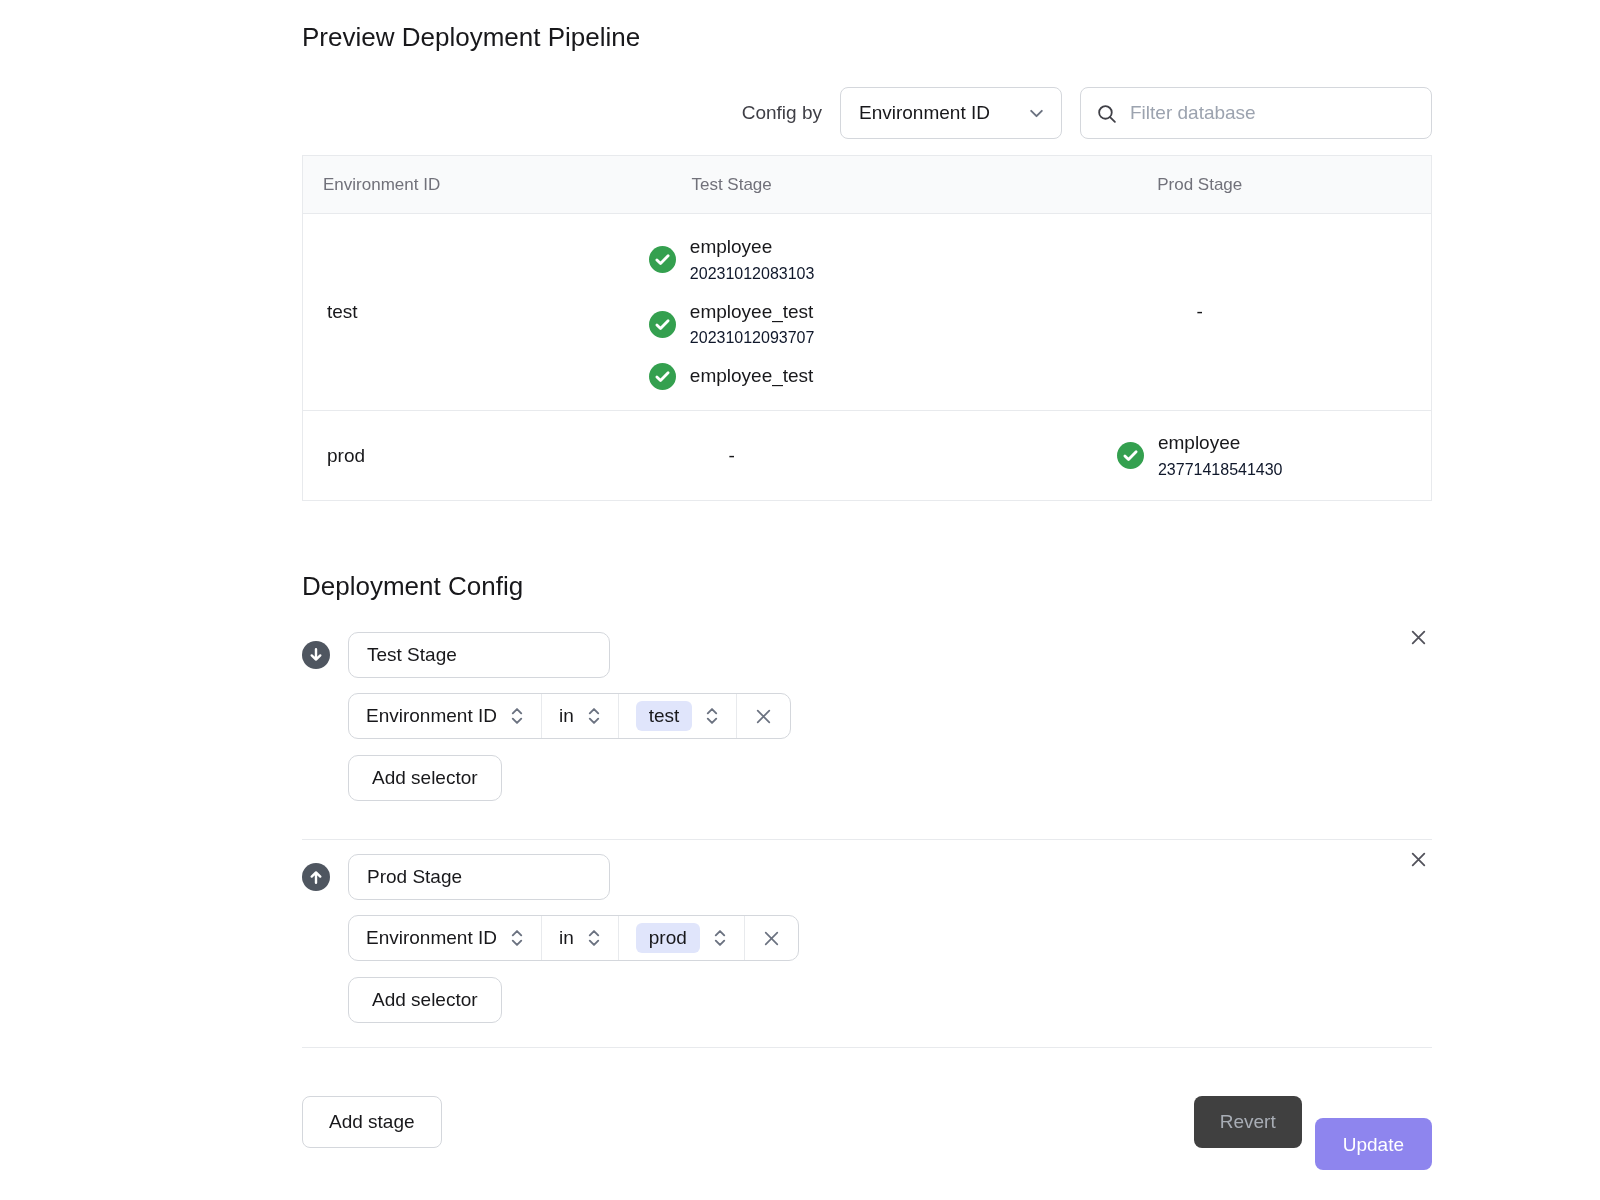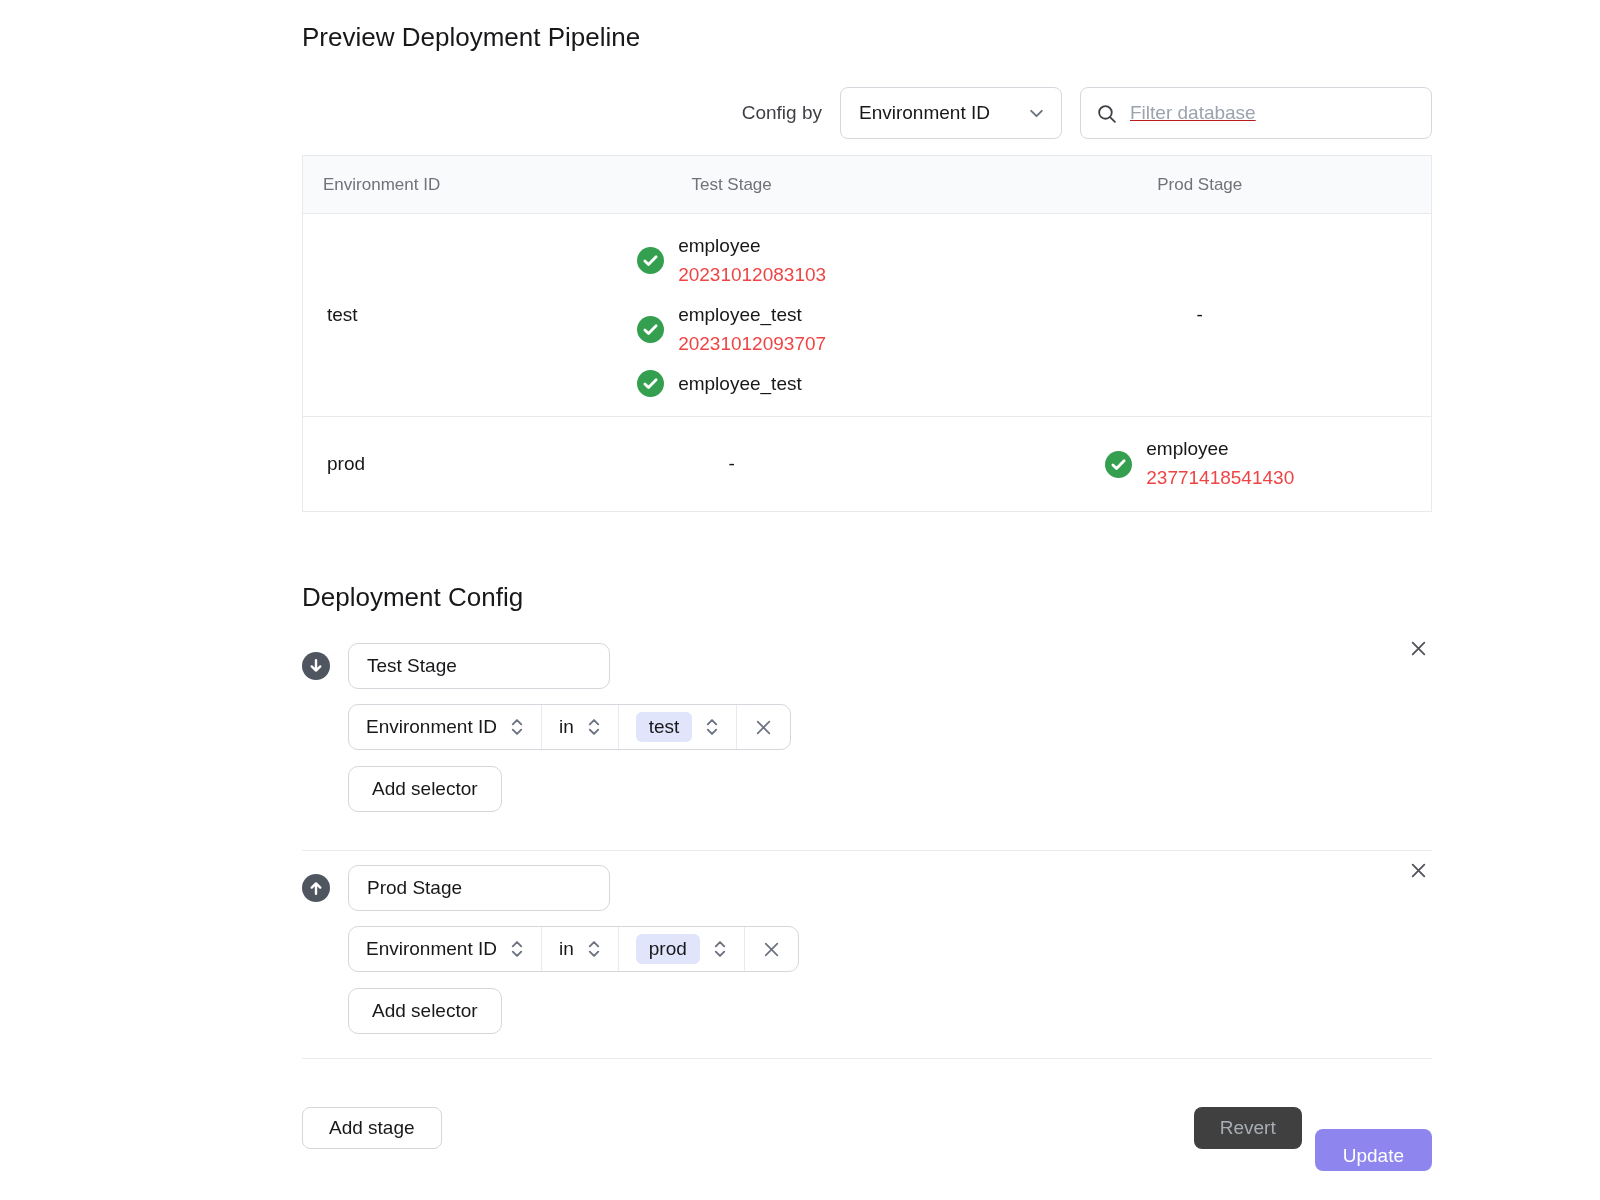--- a/index.html
+++ b/index.html
@@ -21,21 +21,21 @@
     width: 222px; height: 52px; border: 1px solid #d4d7dc; border-radius: 8px;
     display: flex; align-items: center; justify-content: space-between;
     padding: 0 16px 0 18px; font-size: 19px; cursor: pointer; background: #fff;
   }
   .search {
     width: 352px; height: 52px; border: 1px solid #d4d7dc; border-radius: 8px;
     display: flex; align-items: center; gap: 11px; padding: 0 15px; background: #fff;
   }
   .search input {
     border: none; outline: none; flex: 1; font-size: 19px;
-    font-family: inherit; color: #b91c1c; background: transparent; text-decoration: underline;
+    font-family: inherit; color: #0c4a6e; background: transparent;
   }
   .search input::placeholder { color: #9ca3af; }
 
   
   .table { margin-top: 16px; border: 1px solid #e8eaed; }
   .thead, .trow { display: grid; grid-template-columns: 17% 42% 41%; }
   .thead {
     background: #f9fafb; height: 58px; align-items: center;
     font-size: 17px; color: #71717a; font-weight: 500;
     border-bottom: 1px solid #e8eaed;
@@ -44,21 +44,21 @@
   .th.left { text-align: left; padding-left: 20px; }
   .trow + .trow { border-top: 1px solid #e8eaed; }
   .td { display: flex; align-items: center; justify-content: center; font-size: 19px; }
   .td.env { justify-content: flex-start; padding-left: 24px; }
   .row-test { min-height: 196px; }
   .row-prod { min-height: 86px; }
   .items { display: flex; flex-direction: column; align-items: flex-start; gap: 11px; padding: 18px 0; }
   .item { display: flex; align-items: center; gap: 14px; }
   .item svg { flex: none; }
   .db-name { font-size: 19px; color: #18181b; line-height: 1.52; }
-  .db-version { font-size: 19px; color: #ef4444; line-height: 1.52; }
+  .db-version { font-size: 16px; color: #0f172a; line-height: 1.52; }
   .db-version:empty { display: none; }
   .dash { color: #18181b; }
 
   
   h2.config-title { font-size: 26px; font-weight: 400; margin: 70px 0 0 0; color: #18181b; }
   .stage { margin-top: 30px; }
   .stage-head { display: flex; align-items: center; gap: 18px; }
   .dir-circle { width: 28px; height: 28px; flex: none; display: flex; }
   .stage-name-input {
     width: 262px; height: 46px; border: 1px solid #d4d7dc; border-radius: 10px;
@@ -80,21 +80,21 @@
     display: block; margin: 16px 0 0 46px; height: 46px; padding: 0 23px;
     border: 1px solid #d4d7dc; border-radius: 10px; background: #fff;
     font-size: 19px; font-family: inherit; color: #18181b; cursor: pointer;
   }
   hr.divider { border: none; border-top: 1px solid #e8eaed; margin: 38px 0 0 0; }
   .stage + hr.divider + .stage { margin-top: 14px; }
   hr.divider2 { border: none; border-top: 1px solid #e8eaed; margin: 24px 0 0 0; }
 
   
   .footer { display: flex; align-items: center; margin-top: 26px; }
-  .btn { height: 42px; border-radius: 8px; font-size: 19px; font-family: inherit; cursor: pointer; }
+  .btn { height: 52px; border-radius: 8px; font-size: 19px; font-family: inherit; cursor: pointer; }
   .add-stage { padding: 0 26px; border: 1px solid #d4d7dc; background: #fff; color: #18181b; }
   .revert { padding: 0 26px; border: none; background: #404040; color: #a8adb5; margin-left: auto; cursor: default; }
   .update { padding: 16px 28px; border: none; background: #8e85ee; color: #ffffff; margin-left: 13px; margin-top: 44px; }
   hr.bottom-divider { border: none; border-top: 1px solid #e8eaed; margin: 56px 0 0 0; }
 </style>
 </head>
 <body>
 
 <div class="page">
 

